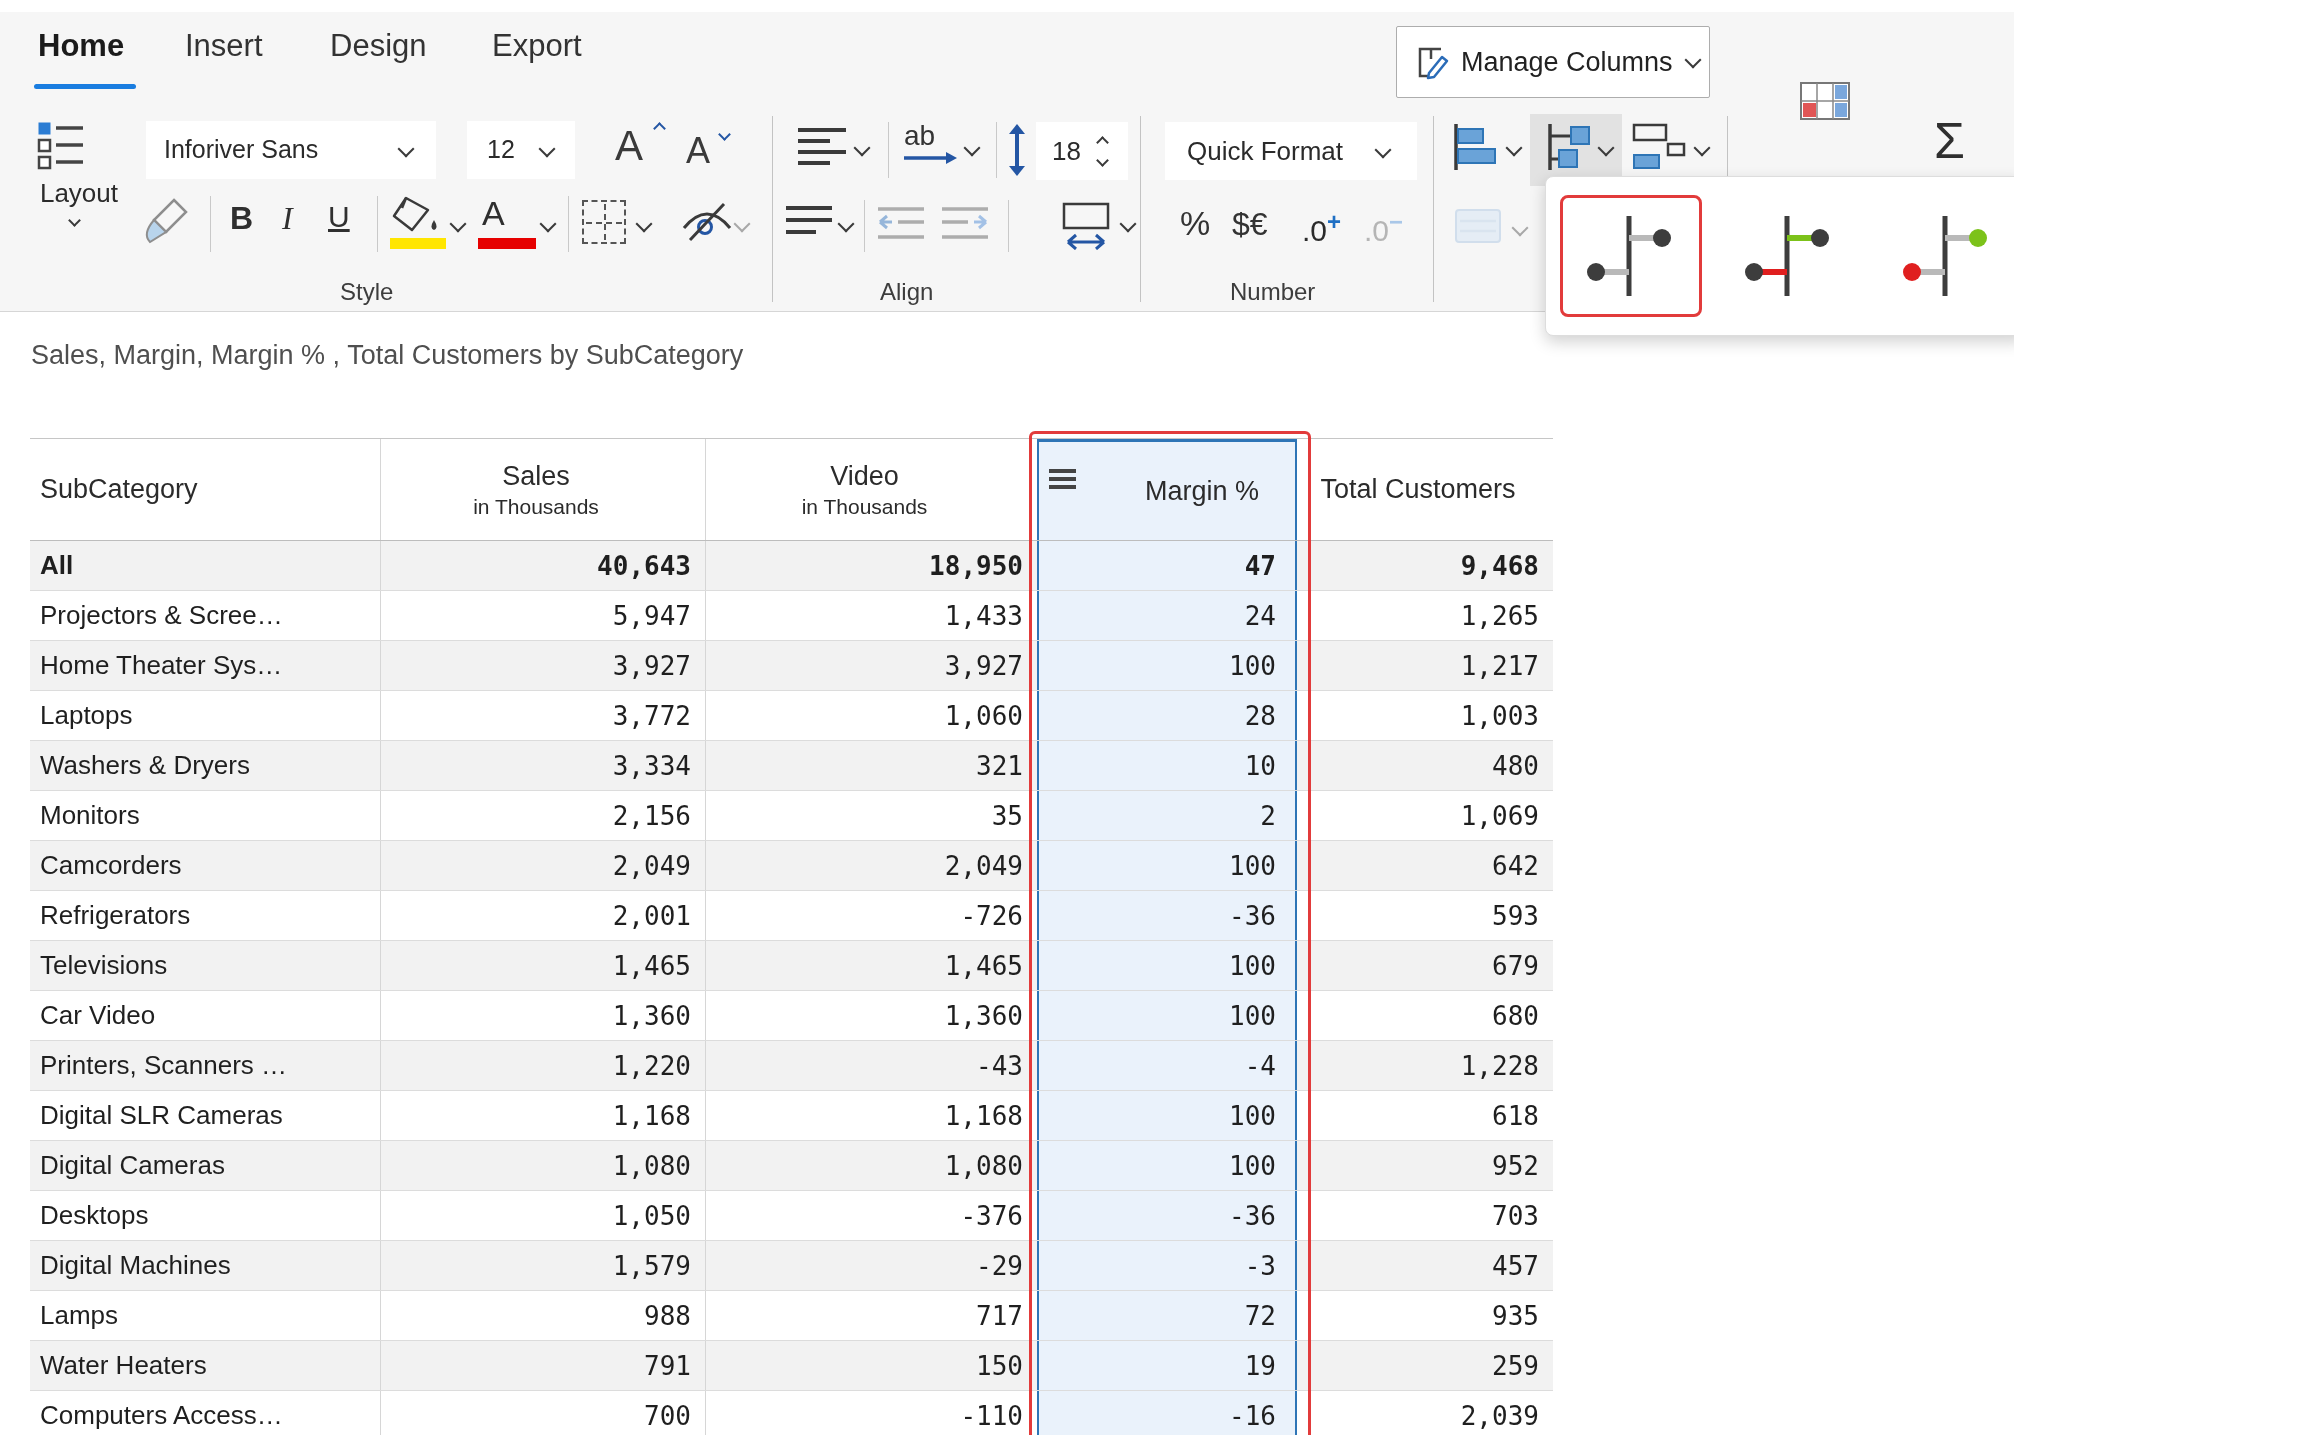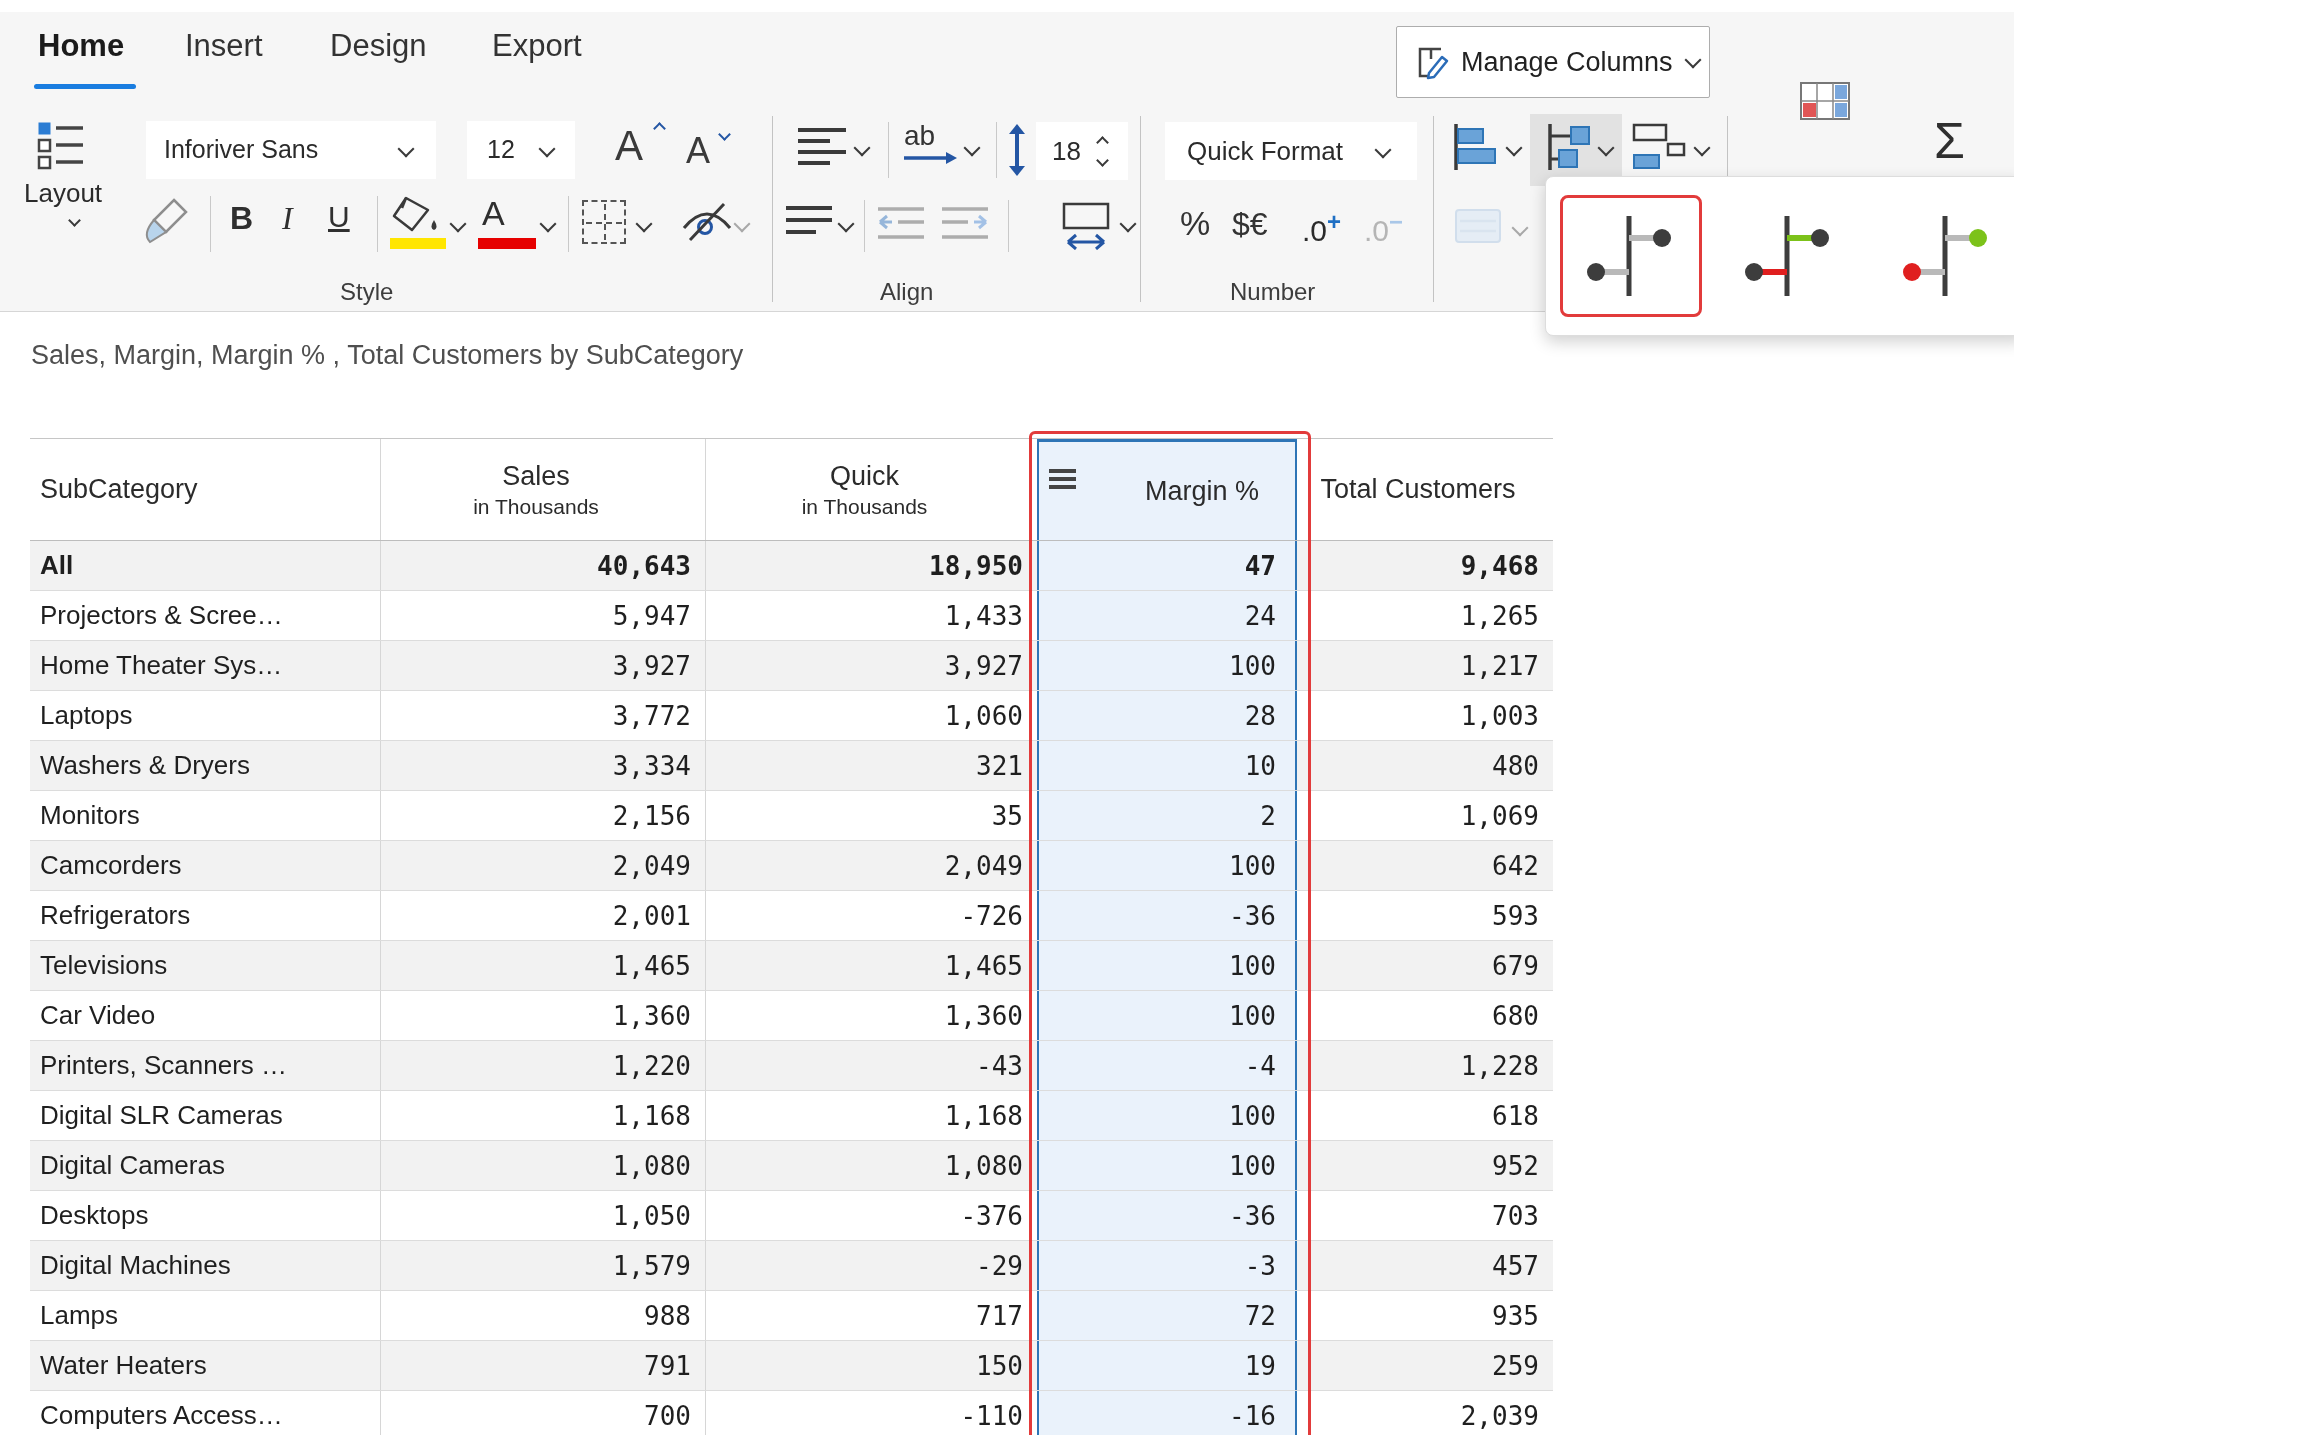--- a/index.html
+++ b/index.html
@@ -90,21 +90,21 @@
     <div class="icondiv" style="left:36px;top:120px;">
       <svg width="50" height="50" viewBox="0 0 50 50">
         <rect x="3" y="3" width="11" height="11" fill="#2b7cd3" stroke="#2b7cd3"></rect>
         <line x1="20" y1="8" x2="47" y2="8" stroke="#444" stroke-width="3.5"></line>
         <rect x="3" y="20" width="11" height="11" fill="#fff" stroke="#444" stroke-width="2.5"></rect>
         <line x1="20" y1="25" x2="47" y2="25" stroke="#444" stroke-width="3.5"></line>
         <rect x="3" y="37" width="11" height="11" fill="#fff" stroke="#444" stroke-width="2.5"></rect>
         <line x1="20" y1="42" x2="47" y2="42" stroke="#444" stroke-width="3.5"></line>
       </svg>
     </div>
-    <div class="ribtext" style="left:24px;top:178px;width:110px;">Layout</div>
+    <div class="ribtext" style="left:24px;top:178px;width:110px;text-align:center;">Layout</div>
     <span class="chev sm" style="left:70px;top:216px;"></span>
 
     <div class="whitebox" style="left:146px;top:121px;width:290px;height:58px;">
       <div class="ribtext" style="left:18px;top:14px;font-size:25px;">Inforiver Sans</div>
       <span class="chev" style="left:254px;top:22px;"></span>
     </div>
 
     <div class="whitebox" style="left:467px;top:121px;width:108px;height:58px;">
       <div class="ribtext" style="left:20px;top:14px;font-size:25px;">12</div>
       <span class="chev" style="left:74px;top:22px;"></span>
@@ -380,21 +380,21 @@
   <div id="tablewrap">
     <div class="thead">
       <div class="th cath">
           <span>SubCategory</span>
         </div>
       <div class="th numh c1">
         <span>Sales</span>
         <span class="sub">in Thousands</span>
       </div>
       <div class="th numh c2">
-        <span>Quick</span>
+        <span>Video</span>
         <span class="sub">in Thousands</span>
       </div>
       <div class="th selh">
         <div id="hamburger">
             <div></div>
             <div></div>
             <div></div>
           </div>
         <span>Margin %</span>
       </div>

